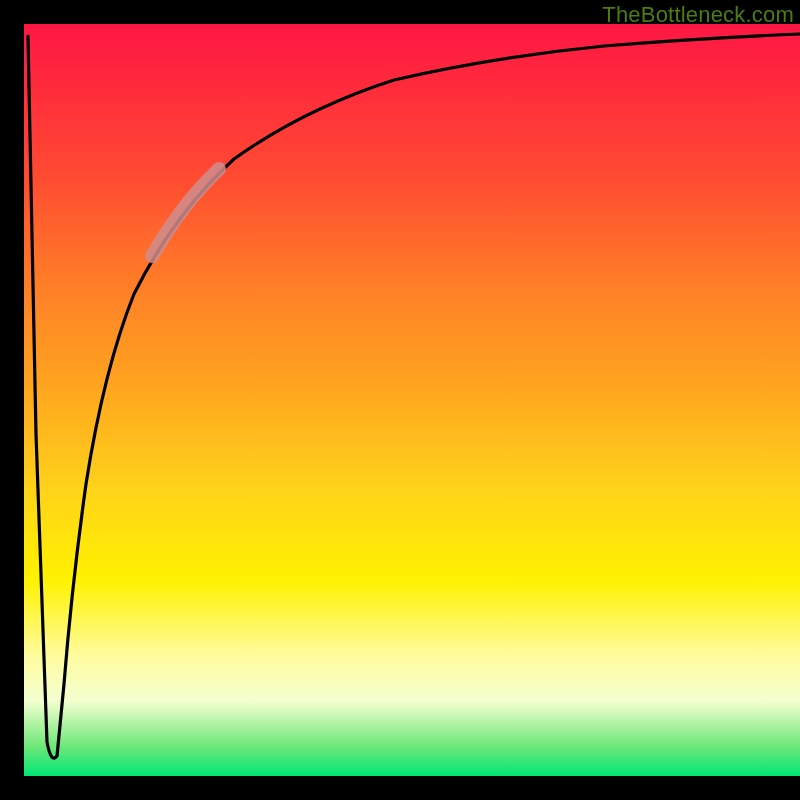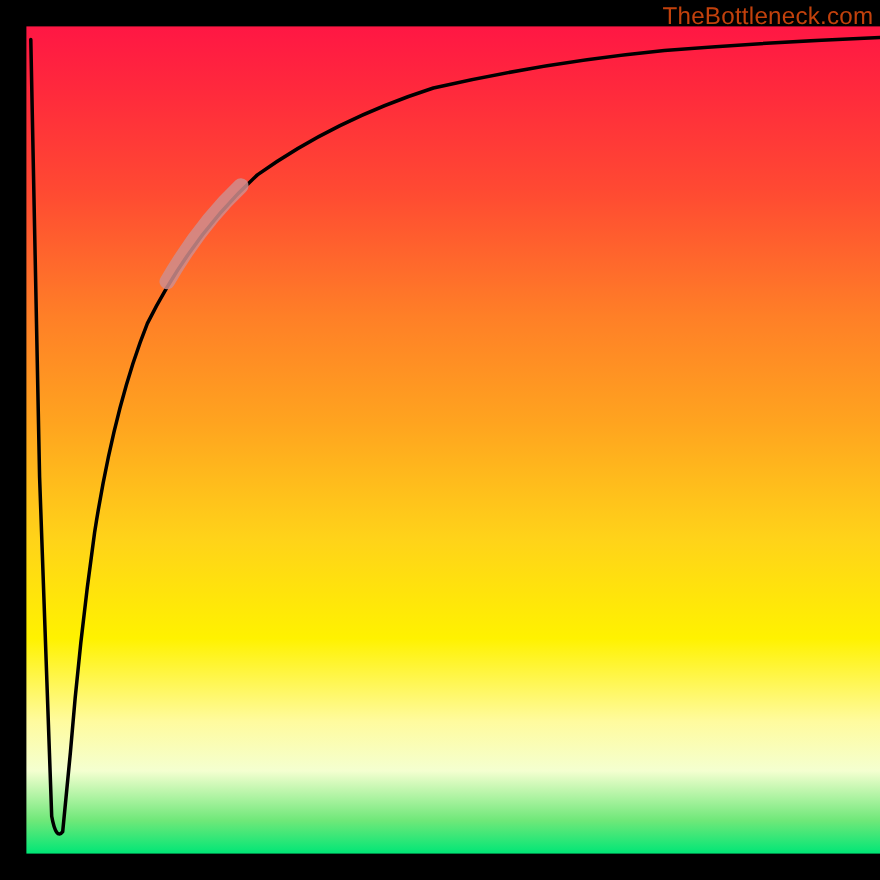--- a/index.html
+++ b/index.html
@@ -38,21 +38,21 @@
       #fffb9e 84%,
       #f4ffd0 90%,
       #6fe879 96%,
       #00e676 100%
     );
   }
   .watermark {
     position: absolute;
     top: 2px;
     right: 6px;
-    color: #c2410c;
+    color: #4d7c0f;
     font-size: 22px;
     font-weight: 500;
     letter-spacing: 0.2px;
     user-select: none;
   }
   svg.curve {
     position: absolute;
     left: 24px;
     top: 24px;
     width: 776px;

